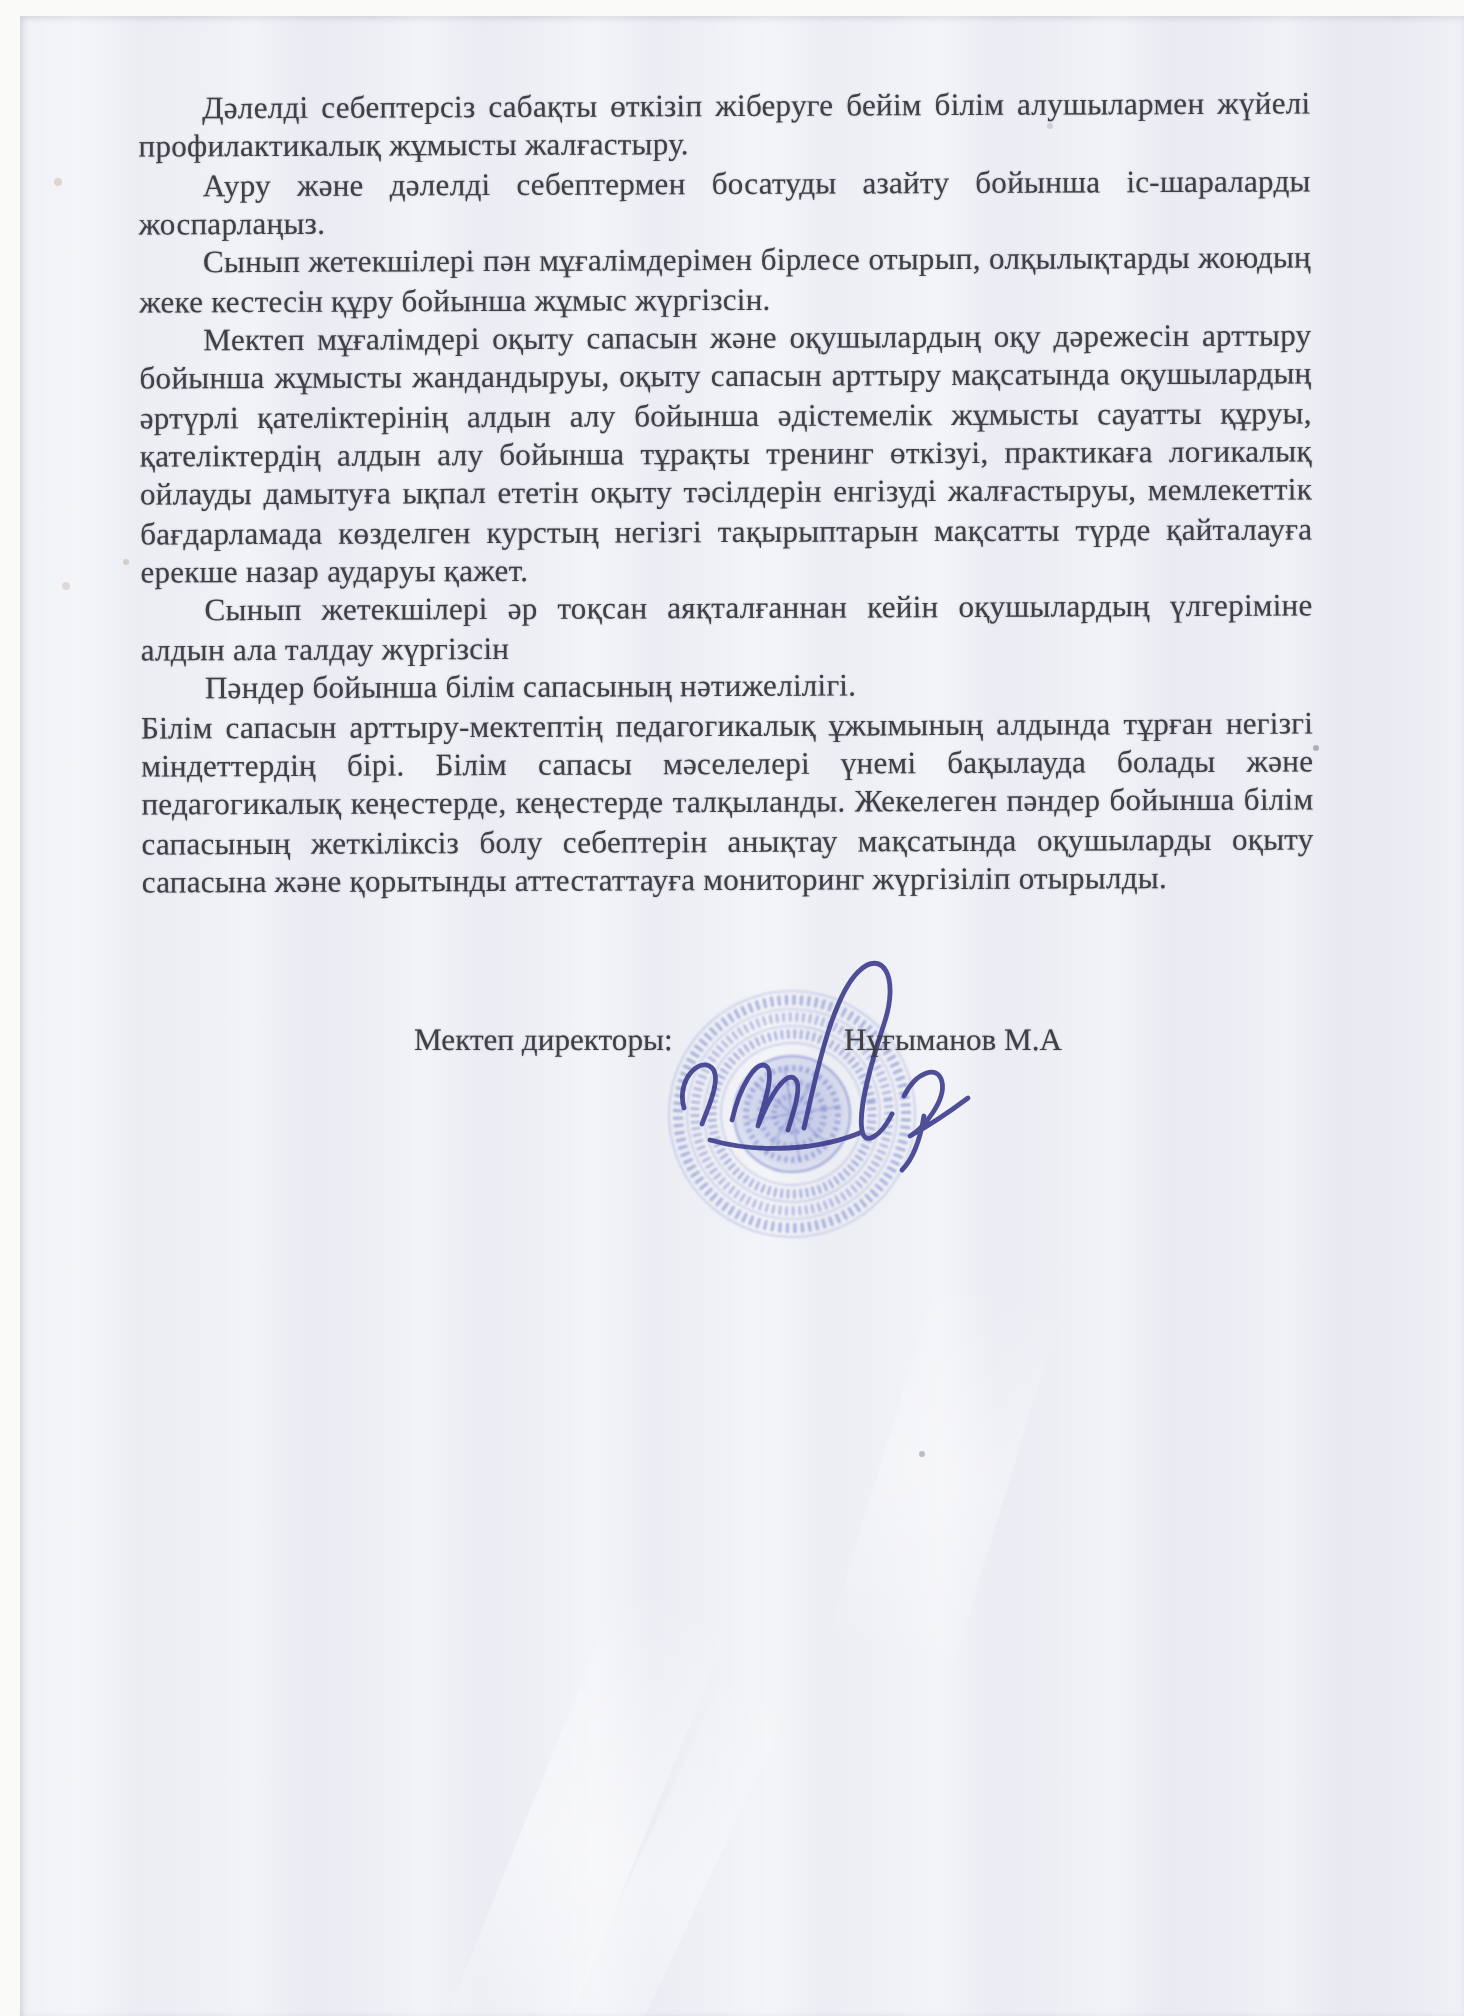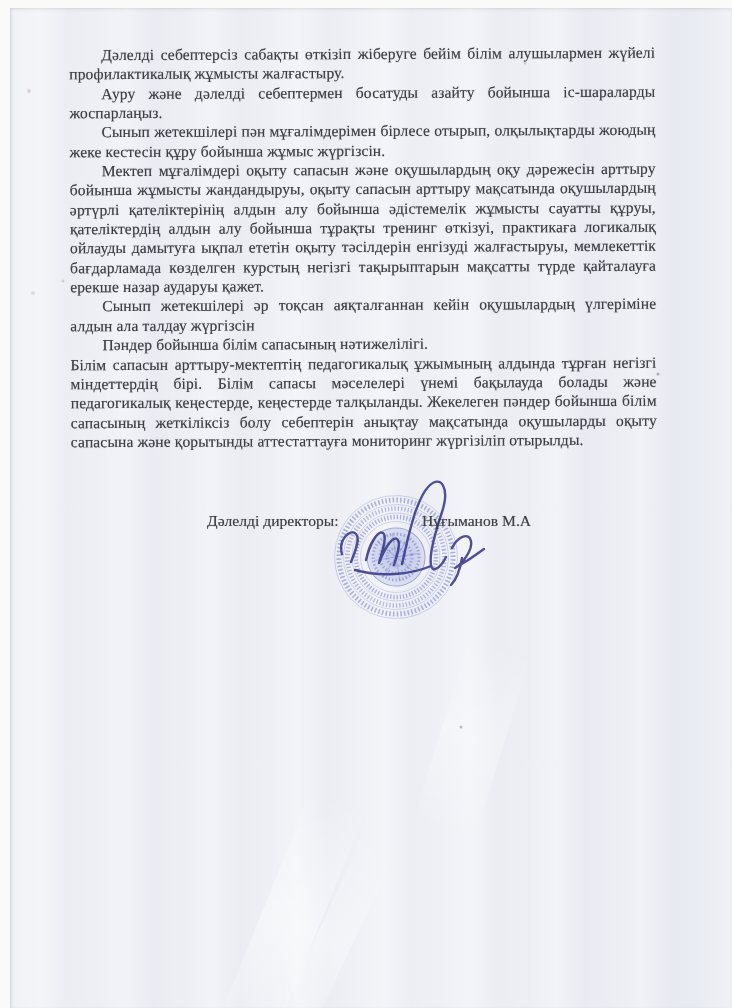--- a/index.html
+++ b/index.html
@@ -101,21 +101,21 @@
       <path d="M24,96 C20,82 32,70 38,76 C43,81 36,96 33,104"></path>
       <path d="M48,102 C52,85 60,72 65,75 C70,78 63,97 61,105 C66,92 74,78 79,81 C84,84 78,100 76,107"></path>
       <path d="M84,106 C89,85 97,42 111,28 C123,16 132,30 124,54 C118,72 111,97 113,107 C114,115 122,111 128,99"></path>
       <path d="M134,90 C140,78 151,74 153,83 C155,92 144,106 137,110 C146,105 158,97 166,91"></path>
       <path d="M144,100 C142,112 138,122 133,127"></path>
       <path d="M37,112 C62,119 92,117 113,108"></path>
     </g>
   </svg>
 
   <div class="sig-row">
-    <span class="sig-label">Дәлелді директоры:</span>
+    <span class="sig-label">Мектеп директоры:</span>
     <span class="sig-name">Нұғыманов М.А</span>
   </div>
 
   <div class="streak s1"></div>
   <div class="streak s2"></div>
   <div class="streak s3"></div>
   <div class="specks"></div>
 </div>
 
 </body></html>

